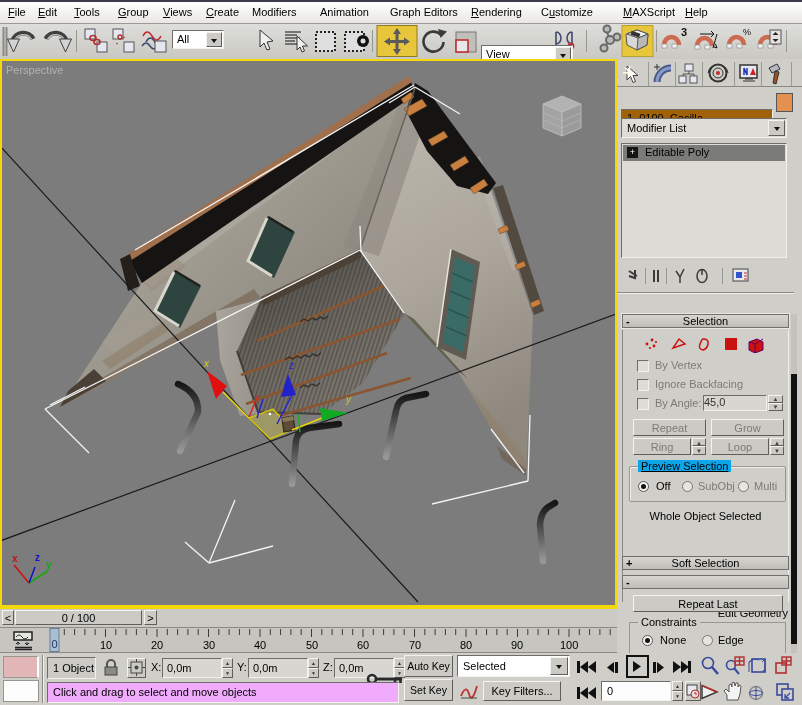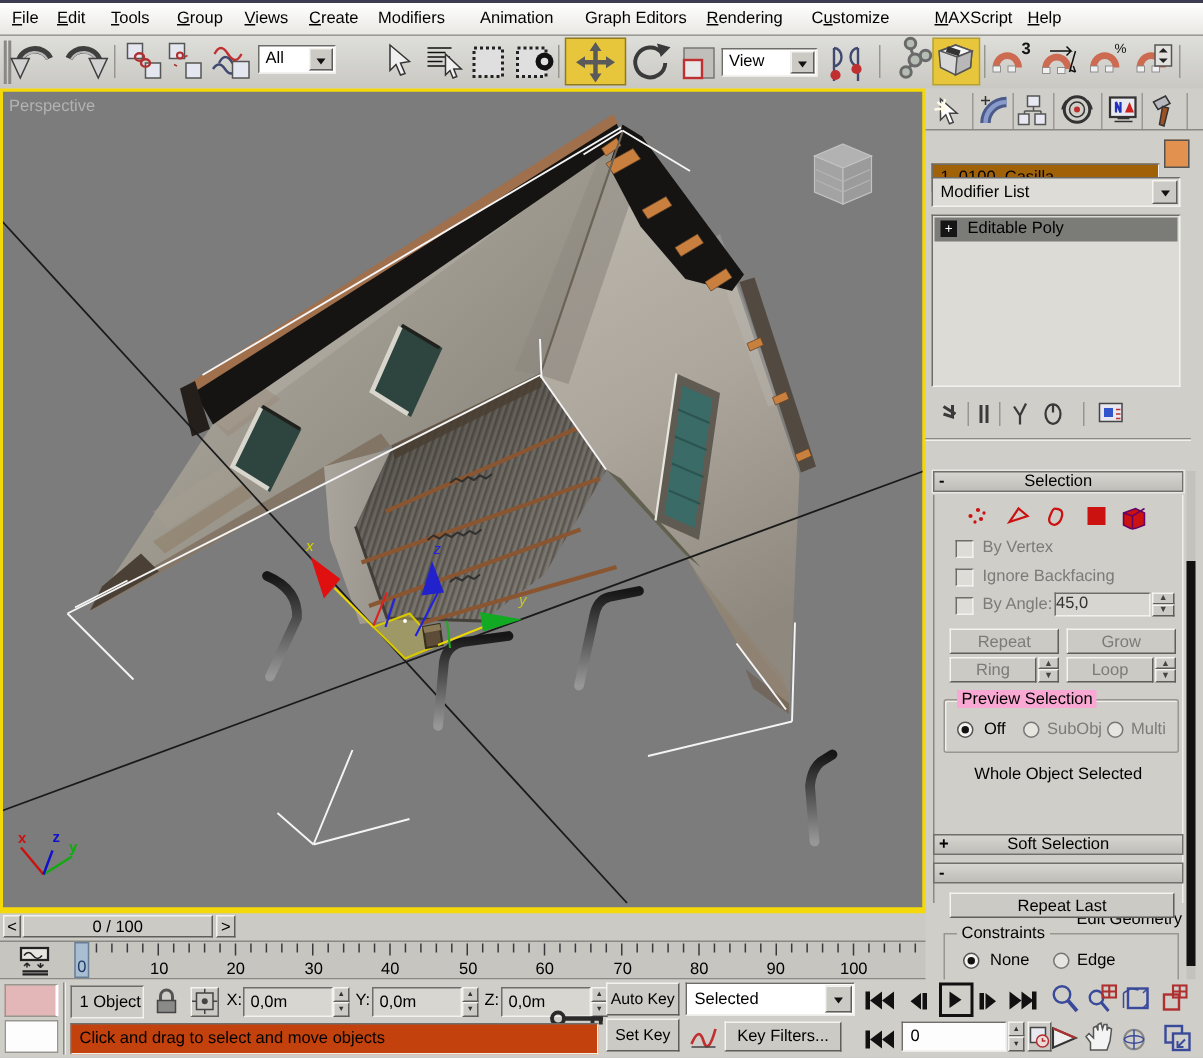--- a/index.html
+++ b/index.html
@@ -136,21 +136,21 @@
         <rect x="770" y="6" width="11" height="14" fill="#e2e1dd" stroke="#555"></rect>
         <path d="M775.5 8 l3 3 h-6 Z M775.5 18 l3 -3 h-6 Z" fill="#222"></path>
       </g>
     </svg>
     <div class="abs sunken" style="left:172px;top:6px;width:52px;height:19px;background:#fff;">
       <div class="abs" style="left:4px;top:2px;">All</div>
       <div class="abs btn" style="right:1px;top:1px;width:16px;height:15px;">
           <div style="width:0;height:0;border:3px solid transparent;border-top:4px solid #111;margin:6px auto 0;"></div>
         </div>
     </div>
-    <div class="abs sunken" style="left:481px;top:8px;width:64px;height:19px;background:#fff;text-align:right;">
+    <div class="abs sunken" style="left:481px;top:21px;width:92px;height:19px;background:#fff;text-align:right;">
       <div class="abs" style="left:4px;top:2px;">View</div>
       <div class="abs btn" style="right:1px;top:1px;width:16px;height:15px;">
           <div style="width:0;height:0;border:3px solid transparent;border-top:4px solid #111;margin:6px auto 0;"></div>
         </div>
     </div>
   </div>
 
   <div class="abs" style="left:0;top:59px;width:617px;height:550px;background:#f4d80a;">
     <svg id="vp" class="abs" style="left:2px;top:2px;" width="613" height="544" viewBox="0 0 613 544">
       <defs>
@@ -440,21 +440,21 @@
       <div class="btn abs" style="left:0;top:0;width:14px;height:8px;font-size:6px;line-height:8px;color:#444;">▲</div>
       <div class="btn abs" style="left:0;top:8px;width:14px;height:9px;font-size:6px;line-height:8px;color:#444;">▼</div>
     </div>
     <div class="abs btn gray" style="left:94px;top:379px;width:58px;height:17px;line-height:16px;">Loop</div>
     <div class="abs" style="left:153px;top:379px;width:14px;height:17px;">
       <div class="btn abs" style="left:0;top:0;width:14px;height:8px;font-size:6px;line-height:8px;color:#444;">▲</div>
       <div class="btn abs" style="left:0;top:8px;width:14px;height:9px;font-size:6px;line-height:8px;color:#444;">▼</div>
     </div>
 
     <div class="abs" style="left:12px;top:407px;width:157px;height:36px;border:1px solid #98978f;border-radius:2px;box-shadow:inset 1px 1px 0 #f0efec;">
-      <div class="abs" style="left:8px;top:-7px;background:#f9a8d4;padding:0 3px;">Preview Selection</div>
+      <div class="abs" style="left:8px;top:-7px;background:#0ea5e9;padding:0 3px;text-decoration:underline;">Preview Selection</div>
       <div class="abs" style="left:8px;top:14px;width:11px;height:11px;border-radius:50%;background:#f4f3f0;border:1px solid #555;"></div>
       <div class="abs" style="left:11px;top:17px;width:5px;height:5px;border-radius:50%;background:#111;"></div>
       <div class="abs" style="left:26px;top:13px;">Off</div>
       <div class="abs" style="left:52px;top:14px;width:11px;height:11px;border-radius:50%;background:#e6e5e0;border:1px solid #777;"></div>
       <div class="abs gray" style="left:68px;top:13px;">SubObj</div>
       <div class="abs" style="left:108px;top:14px;width:11px;height:11px;border-radius:50%;background:#e6e5e0;border:1px solid #777;"></div>
       <div class="abs gray" style="left:124px;top:13px;">Multi</div>
     </div>
     <div class="abs" style="left:0;top:451px;width:177px;text-align:center;">Whole Object Selected</div>
 
@@ -642,17 +642,17 @@
 
         <circle cx="58" cy="40" r="6.5" stroke="#888" stroke-width="1.4"></circle>
         <ellipse cx="58" cy="40" rx="6.5" ry="2.5" stroke="#3a4a9a"></ellipse>
         <path d="M58 33.5 v13" stroke="#3a4a9a"></path>
 
         <rect x="79" y="31" width="11" height="11" stroke="#3a4a9a" stroke-width="1.6"></rect>
         <rect x="84" y="36" width="11" height="11" stroke="#3a4a9a" stroke-width="1.6" fill="#cfcec9"></rect>
         <path d="M87 45 l5 -5 m-5 1 v4 h4" stroke="#3a4a9a" stroke-width="1.3"></path>
       </g>
     </svg>
-    <div class="abs sunken" style="left:47px;top:29px;width:352px;height:21px;background:#c2410c;">
+    <div class="abs sunken" style="left:47px;top:29px;width:352px;height:21px;background:#f0abfc;">
         <div class="abs" style="left:5px;top:3px;">Click and drag to select and move objects</div>
       </div>
   </div>
 </div>
 
 </body></html>

